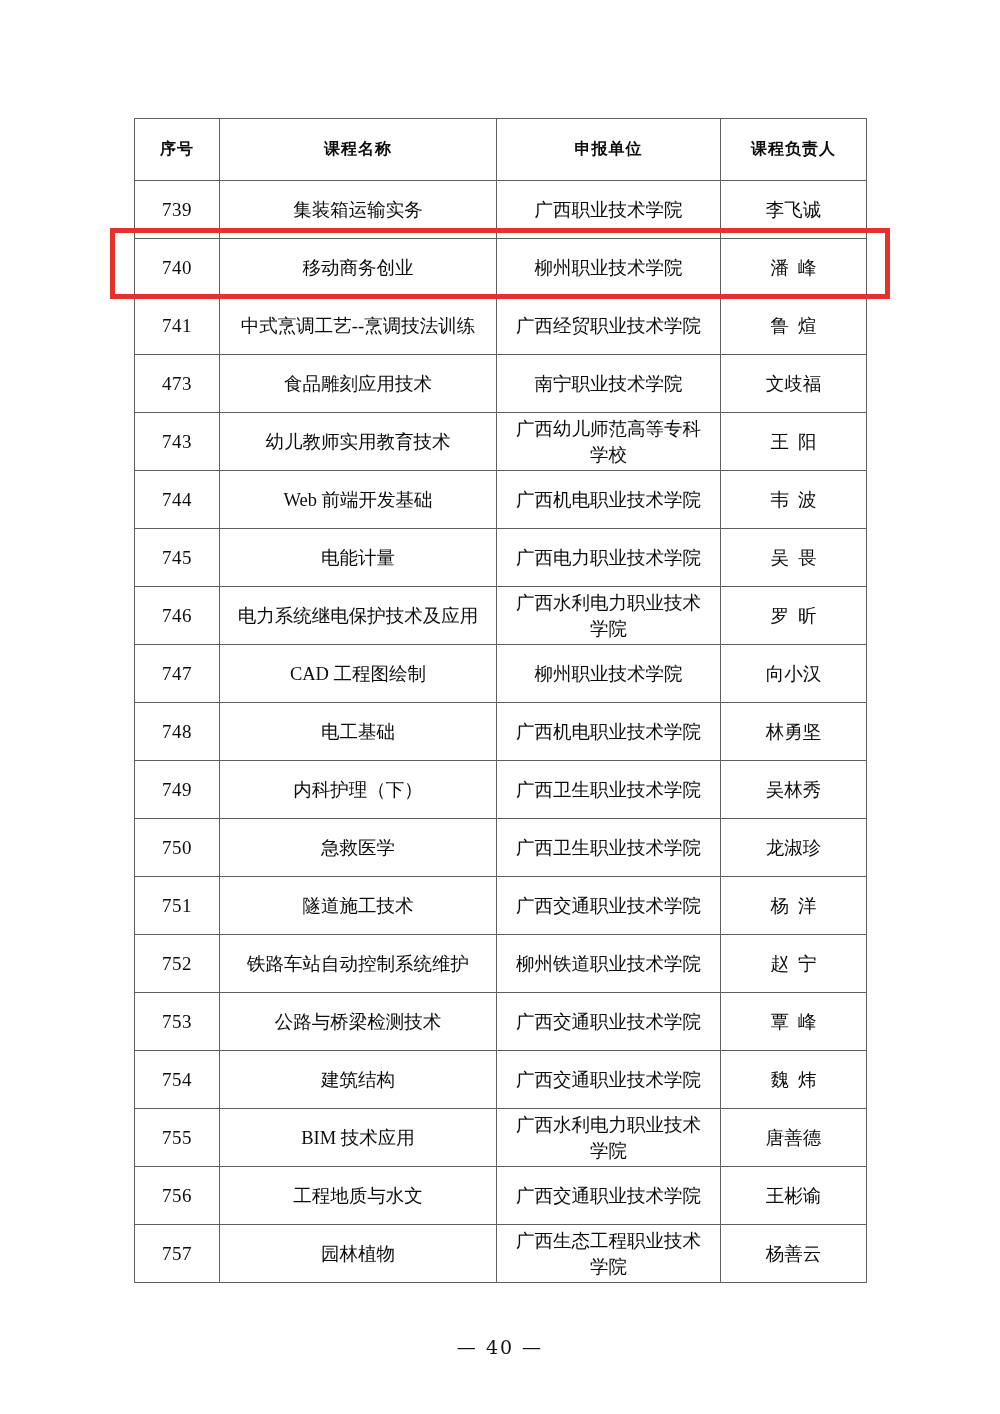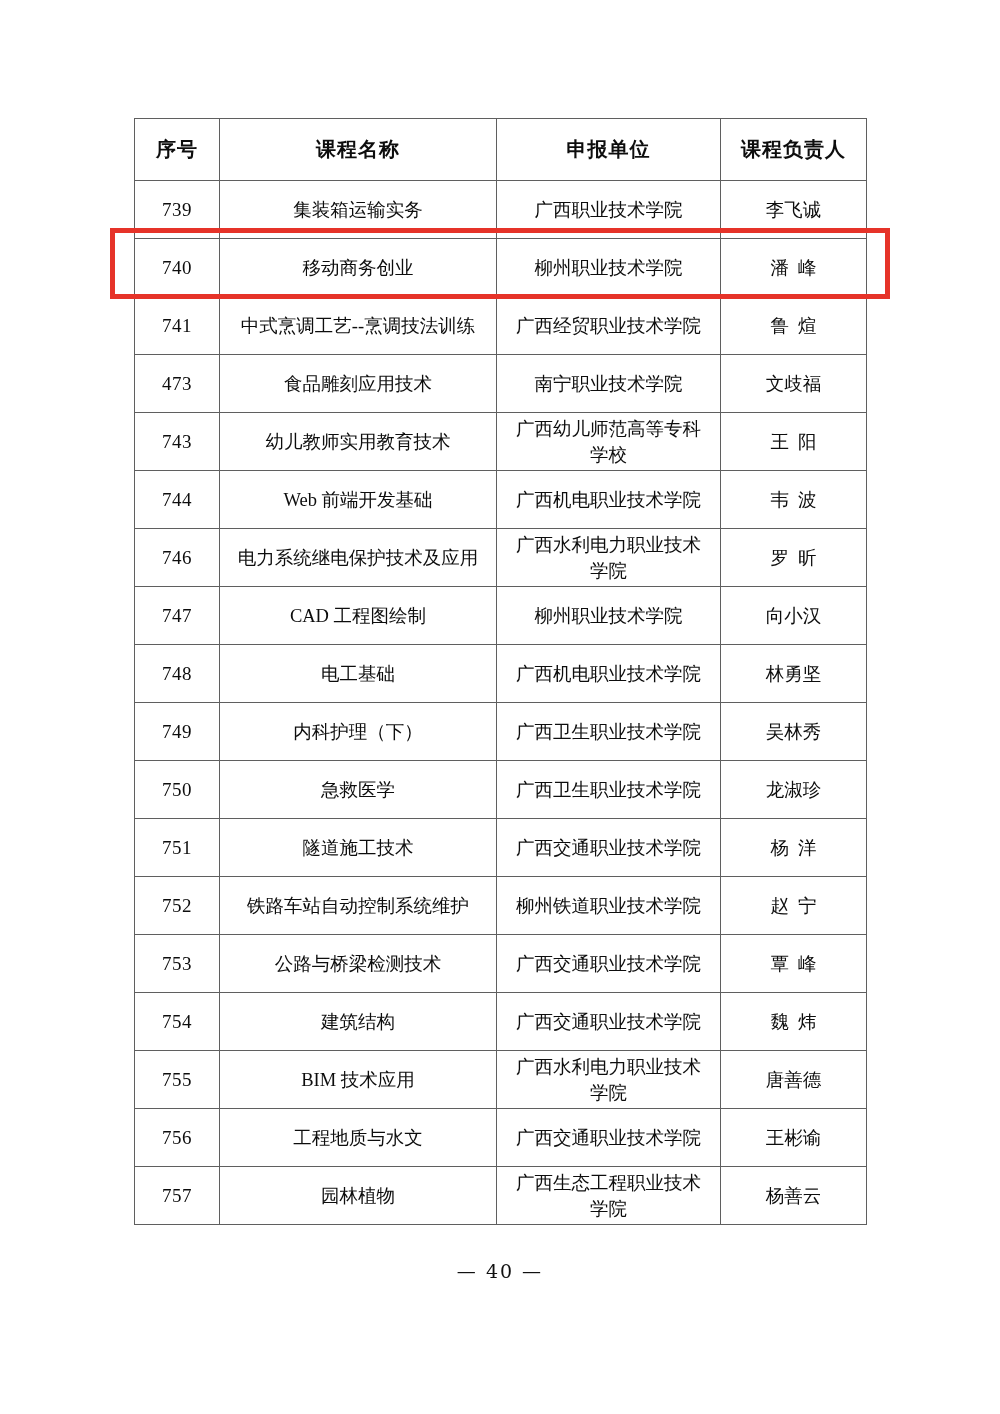--- a/index.html
+++ b/index.html
@@ -49,21 +49,21 @@
   
   col.c-no    { width: 85px;  }
   col.c-name  { width: 277px; }
   col.c-unit  { width: 224px; }
   col.c-owner { width: 146px; }
 
   thead th {
     height: 61px;
     font-family: "DejaVu Sans", "Liberation Sans", sans-serif;
     font-weight: 700;
-    font-size: 20px;
+    font-size: 16px;
     letter-spacing: 1px;
   }
 
   tbody td {
     height: 57px;
     font-size: 18.5px;
     line-height: 26px;
     font-weight: 400;
   }
 
@@ -100,21 +100,21 @@
     border: 5px solid #e63329;
     box-sizing: border-box;
     pointer-events: none;
     background: transparent;
   }
 
   
   .page-footer {
     position: absolute;
     left: 0;
-    top: 1260px;
+    top: 1336px;
     width: 1000px;
     text-align: center;
     font-family: "DejaVu Serif", "Liberation Serif", serif;
     font-size: 19px;
     color: #111111;
     letter-spacing: 2px;
   }
 </style>
 </head>
 <body>
@@ -180,20 +180,28 @@
           </tr>
           <tr>
             <td class="num">744</td>
             <td class="cname">Web 前端开发基础</td>
             <td class="cunit">
               <span class="wrap2">广西机电职业技术学院</span>
             </td>
             <td class="cowner"><span class="sp">韦波</span></td>
           </tr>
           <tr>
+            <td class="num">745</td>
+            <td class="cname">电能计量</td>
+            <td class="cunit">
+              <span class="wrap2">广西电力职业技术学院</span>
+            </td>
+            <td class="cowner"><span class="sp">吴畏</span></td>
+          </tr>
+          <tr>
             <td class="num">746</td>
             <td class="cname">电力系统继电保护技术及应用</td>
             <td class="cunit">
               <span class="wrap2">广西水利电力职业技术学院</span>
             </td>
             <td class="cowner"><span class="sp">罗昕</span></td>
           </tr>
           <tr>
             <td class="num">747</td>
             <td class="cname">CAD 工程图绘制</td>

